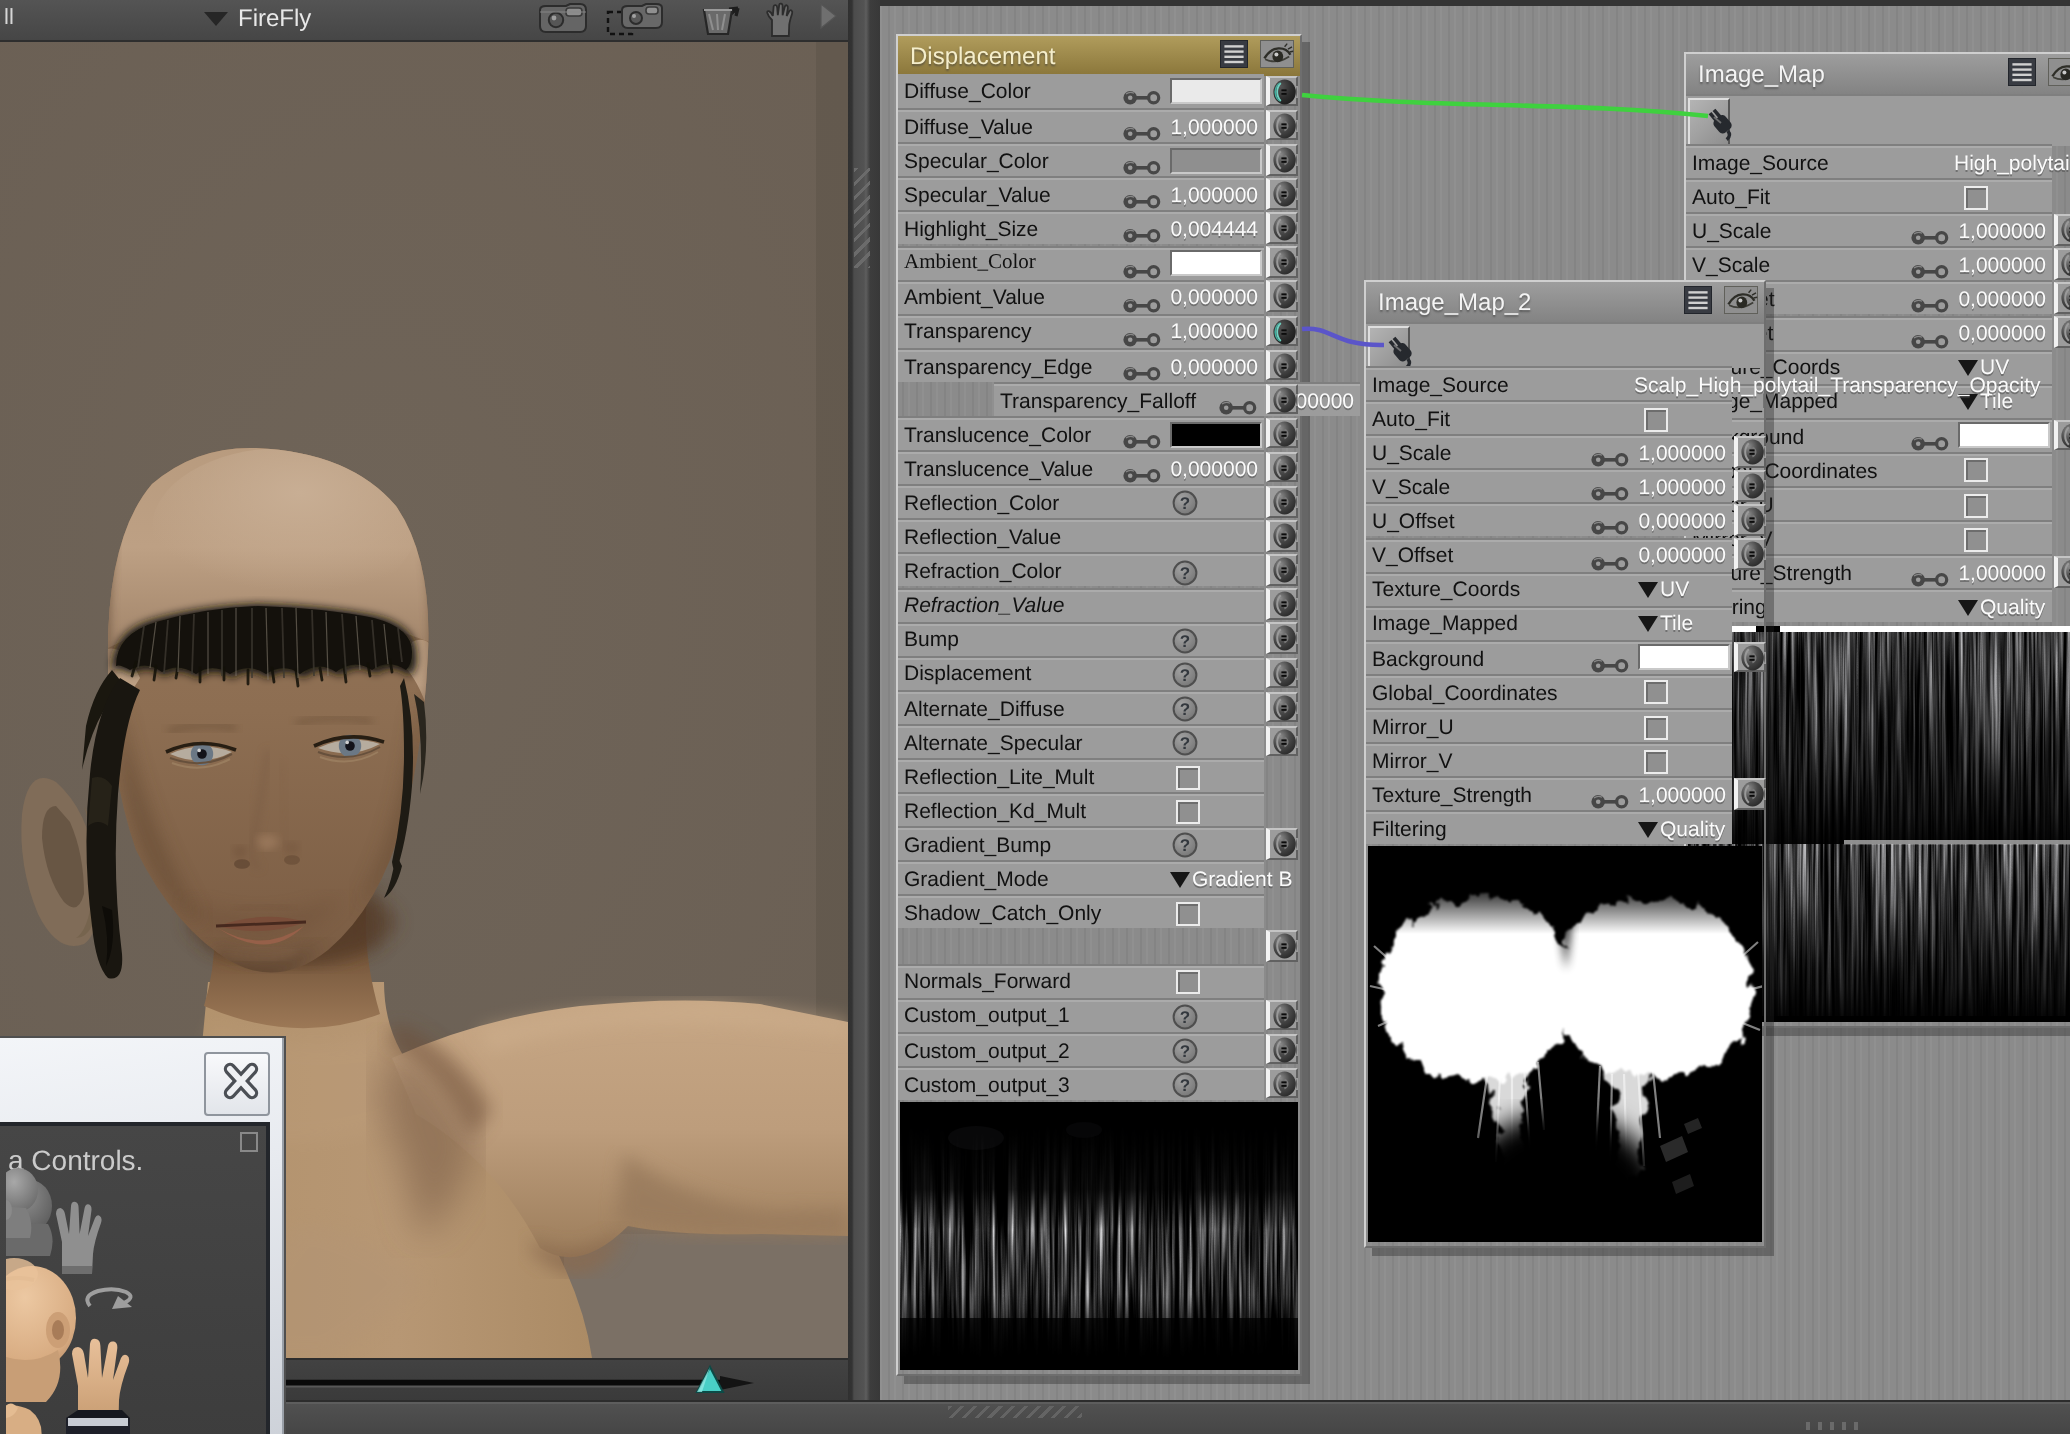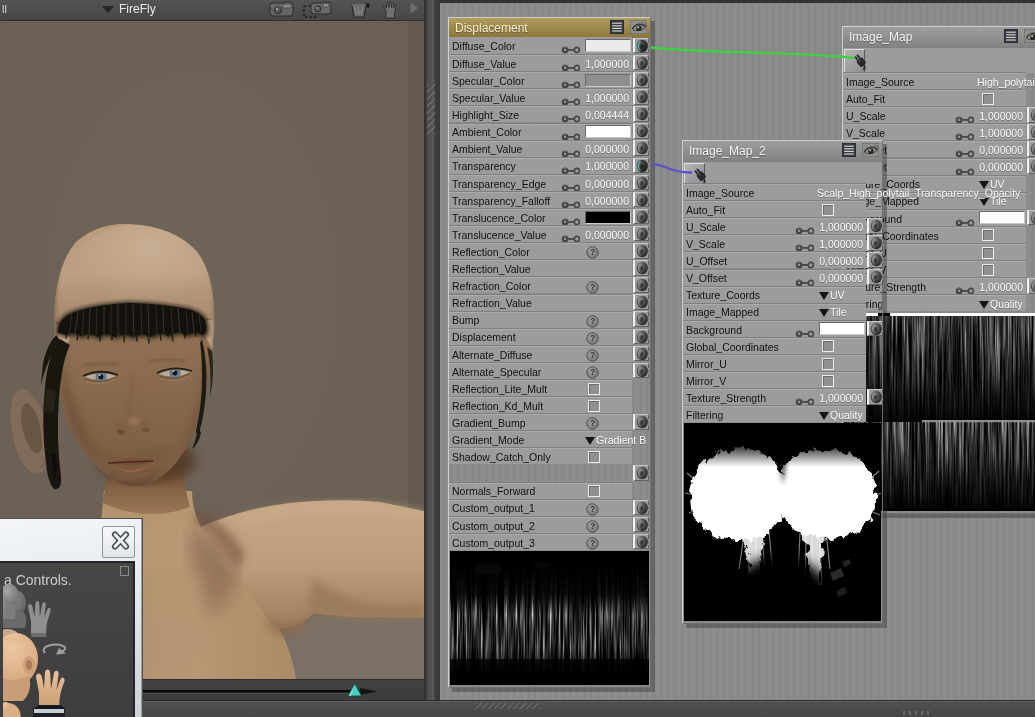--- a/index.html
+++ b/index.html
@@ -380,21 +380,21 @@
               <span class="lbl">Highlight_Size</span>
               <span class="keyic"><svg width="20" height="10" viewBox="0 0 20 10">
                   <circle cx="4.1" cy="4.9" r="3.4" fill="#474747"></circle>
                   <circle cx="4.1" cy="4.9" r="1.15" fill="#9c9c9c"></circle>
                   <rect x="6.5" y="4" width="7.6" height="1.8" fill="#474747"></rect>
                   <circle cx="15.8" cy="4.9" r="2.55" fill="none" stroke="#474747" stroke-width="1.6"></circle>
                   <path d="M2 3 Q3.8 1.6 6 2.6" stroke="#8e8e8e" stroke-width=".55" fill="none" opacity=".9"></path>
                 </svg></span>
               <span class="val">0,004444</span>
             </div>
-            <div class="row sep" style="top: 85.5px; height: 29px;">
+            <div class="row sep" style="top: 85.5px; height: 29px; font-family: Liberation Serif, serif;">
               <span class="lbl">Ambient_Color</span>
               <span class="keyic"><svg width="20" height="10" viewBox="0 0 20 10">
                   <circle cx="4.1" cy="4.9" r="3.4" fill="#474747"></circle>
                   <circle cx="4.1" cy="4.9" r="1.15" fill="#9c9c9c"></circle>
                   <rect x="6.5" y="4" width="7.6" height="1.8" fill="#474747"></rect>
                   <circle cx="15.8" cy="4.9" r="2.55" fill="none" stroke="#474747" stroke-width="1.6"></circle>
                   <path d="M2 3 Q3.8 1.6 6 2.6" stroke="#8e8e8e" stroke-width=".55" fill="none" opacity=".9"></path>
                 </svg></span>
               <span class="swatch" style="background: rgb(255, 255, 255);"></span>
             </div>
@@ -424,21 +424,21 @@
               <span class="lbl">Transparency_Edge</span>
               <span class="keyic"><svg width="20" height="10" viewBox="0 0 20 10">
                   <circle cx="4.1" cy="4.9" r="3.4" fill="#474747"></circle>
                   <circle cx="4.1" cy="4.9" r="1.15" fill="#9c9c9c"></circle>
                   <rect x="6.5" y="4" width="7.6" height="1.8" fill="#474747"></rect>
                   <circle cx="15.8" cy="4.9" r="2.55" fill="none" stroke="#474747" stroke-width="1.6"></circle>
                   <path d="M2 3 Q3.8 1.6 6 2.6" stroke="#8e8e8e" stroke-width=".55" fill="none" opacity=".9"></path>
                 </svg></span>
               <span class="val">0,000000</span>
             </div>
-            <div class="row sep" style="top: 153.9px; height: 17.1px;">
+            <div class="row sep" style="top: 153.9px; height: 17.1px; margin-left: 48px;">
               <span class="lbl">Transparency_Falloff</span>
               <span class="keyic"><svg width="20" height="10" viewBox="0 0 20 10">
                   <circle cx="4.1" cy="4.9" r="3.4" fill="#474747"></circle>
                   <circle cx="4.1" cy="4.9" r="1.15" fill="#9c9c9c"></circle>
                   <rect x="6.5" y="4" width="7.6" height="1.8" fill="#474747"></rect>
                   <circle cx="15.8" cy="4.9" r="2.55" fill="none" stroke="#474747" stroke-width="1.6"></circle>
                   <path d="M2 3 Q3.8 1.6 6 2.6" stroke="#8e8e8e" stroke-width=".55" fill="none" opacity=".9"></path>
                 </svg></span>
               <span class="val">0,000000</span>
             </div>
@@ -488,21 +488,21 @@
                     <radialGradient id="qg" cx=".35" cy=".3" r=".9">
                       <stop offset="0" stop-color="#a2a2a2"></stop>
                       <stop offset=".7" stop-color="#7e7e7e"></stop>
                       <stop offset="1" stop-color="#696969"></stop>
                     </radialGradient>
                   </defs>
                   <circle cx="6.5" cy="6.5" r="5.7" fill="url(#qg)" stroke="#4e4e4e" stroke-width="1"></circle>
                   <text x="6.5" y="9.4" text-anchor="middle" font-family="Liberation Sans,sans-serif" font-size="8.5" font-weight="bold" fill="#33383e">?</text>
                 </svg></span>
             </div>
-            <div class="row sep" style="top: 256.5px; height: 17.1px;">
+            <div class="row sep" style="top: 256.5px; height: 17.1px; font-style: italic;">
               <span class="lbl">Refraction_Value</span>
             </div>
             <div class="row sep" style="top: 273.6px; height: 17.1px;">
               <span class="lbl">Bump</span>
               <span class="qic"><svg width="13" height="13" viewBox="0 0 13 13">
                   <defs>
                     <radialGradient id="qg" cx=".35" cy=".3" r=".9">
                       <stop offset="0" stop-color="#a2a2a2"></stop>
                       <stop offset=".7" stop-color="#7e7e7e"></stop>
                       <stop offset="1" stop-color="#696969"></stop>

